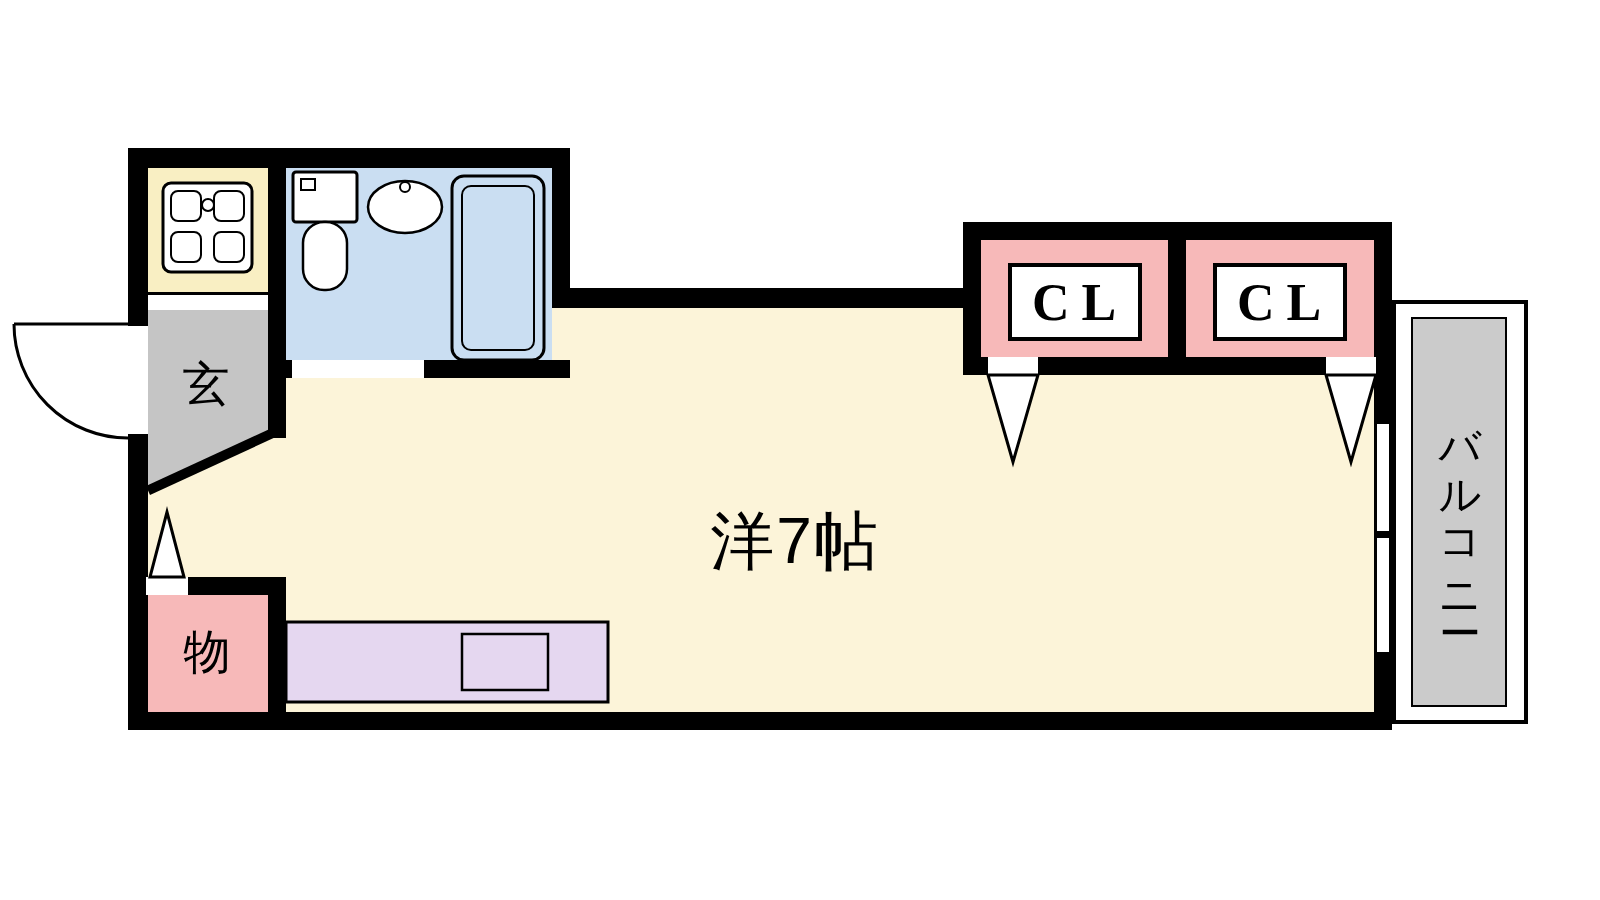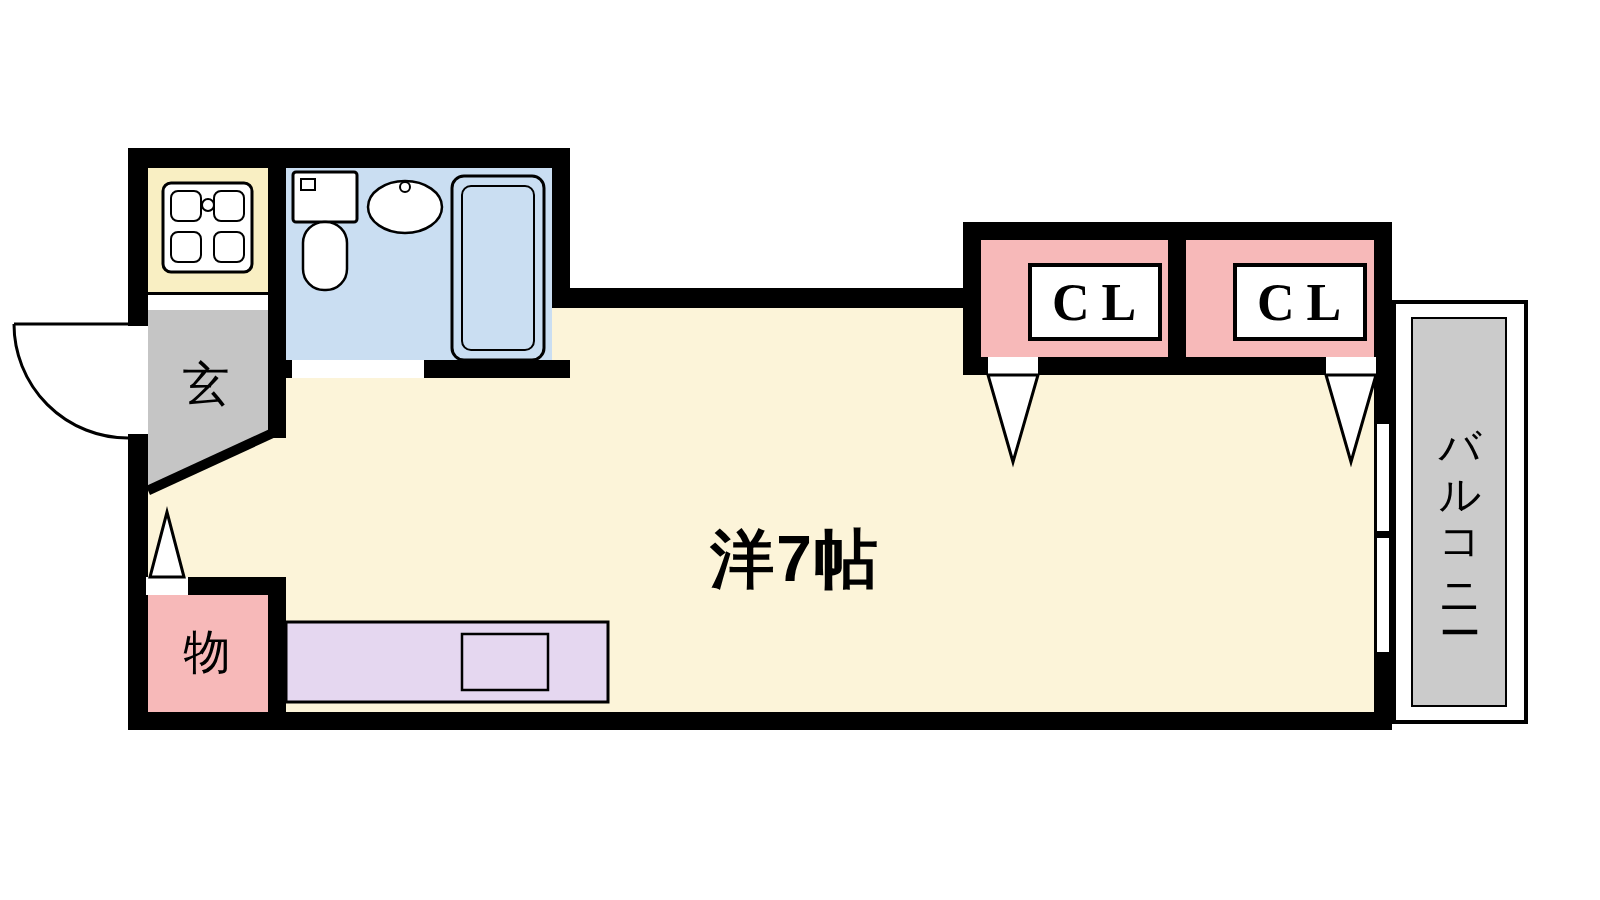--- a/index.html
+++ b/index.html
@@ -1,27 +1,27 @@
 <!DOCTYPE html>
 <html><head>
 <meta charset="utf-8">
 <style>
   html,body{margin:0;padding:0;background:#fff;}
   #stage{position:relative;width:1600px;height:900px;background:#ffffff;overflow:hidden;
          font-family:"Liberation Sans", sans-serif;}
   #plan-svg{position:absolute;left:0;top:0;}
   .lbl{position:absolute;color:#000;display:flex;align-items:center;justify-content:center;
        font-family:"Liberation Sans", sans-serif;}
-  #lbl-main{left:595px;top:518px;width:400px;height:82px;font-size:64px;font-weight:700;letter-spacing:2px;}
+  #lbl-main{left:595px;top:500px;width:400px;height:82px;font-size:64px;font-weight:400;letter-spacing:2px;}
   #lbl-entrance{left:178px;top:356px;width:56px;height:56px;font-size:47px;font-weight:500;}
   #lbl-storage{left:179px;top:624px;width:56px;height:56px;font-size:47px;font-weight:500;}
   .cl-box{position:absolute;top:263px;width:134px;height:78px;box-sizing:border-box;
           background:#fff;border:4px solid #000;display:flex;align-items:center;justify-content:center;
           font-family:"Liberation Serif", serif;font-weight:bold;font-size:52px;
-          letter-spacing:12px;padding-left:10px;margin-left:20px;}
+          letter-spacing:12px;padding-left:10px;}
   #cl-left-box{left:1008px;}
   #cl-right-box{left:1213px;}
   #lbl-balcony{left:1424px;top:332px;width:72px;height:352px;
                writing-mode:vertical-rl;font-size:42px;letter-spacing:5px;font-weight:500;}
 </style>
 </head>
 <body>
 
 <div id="stage">
 

